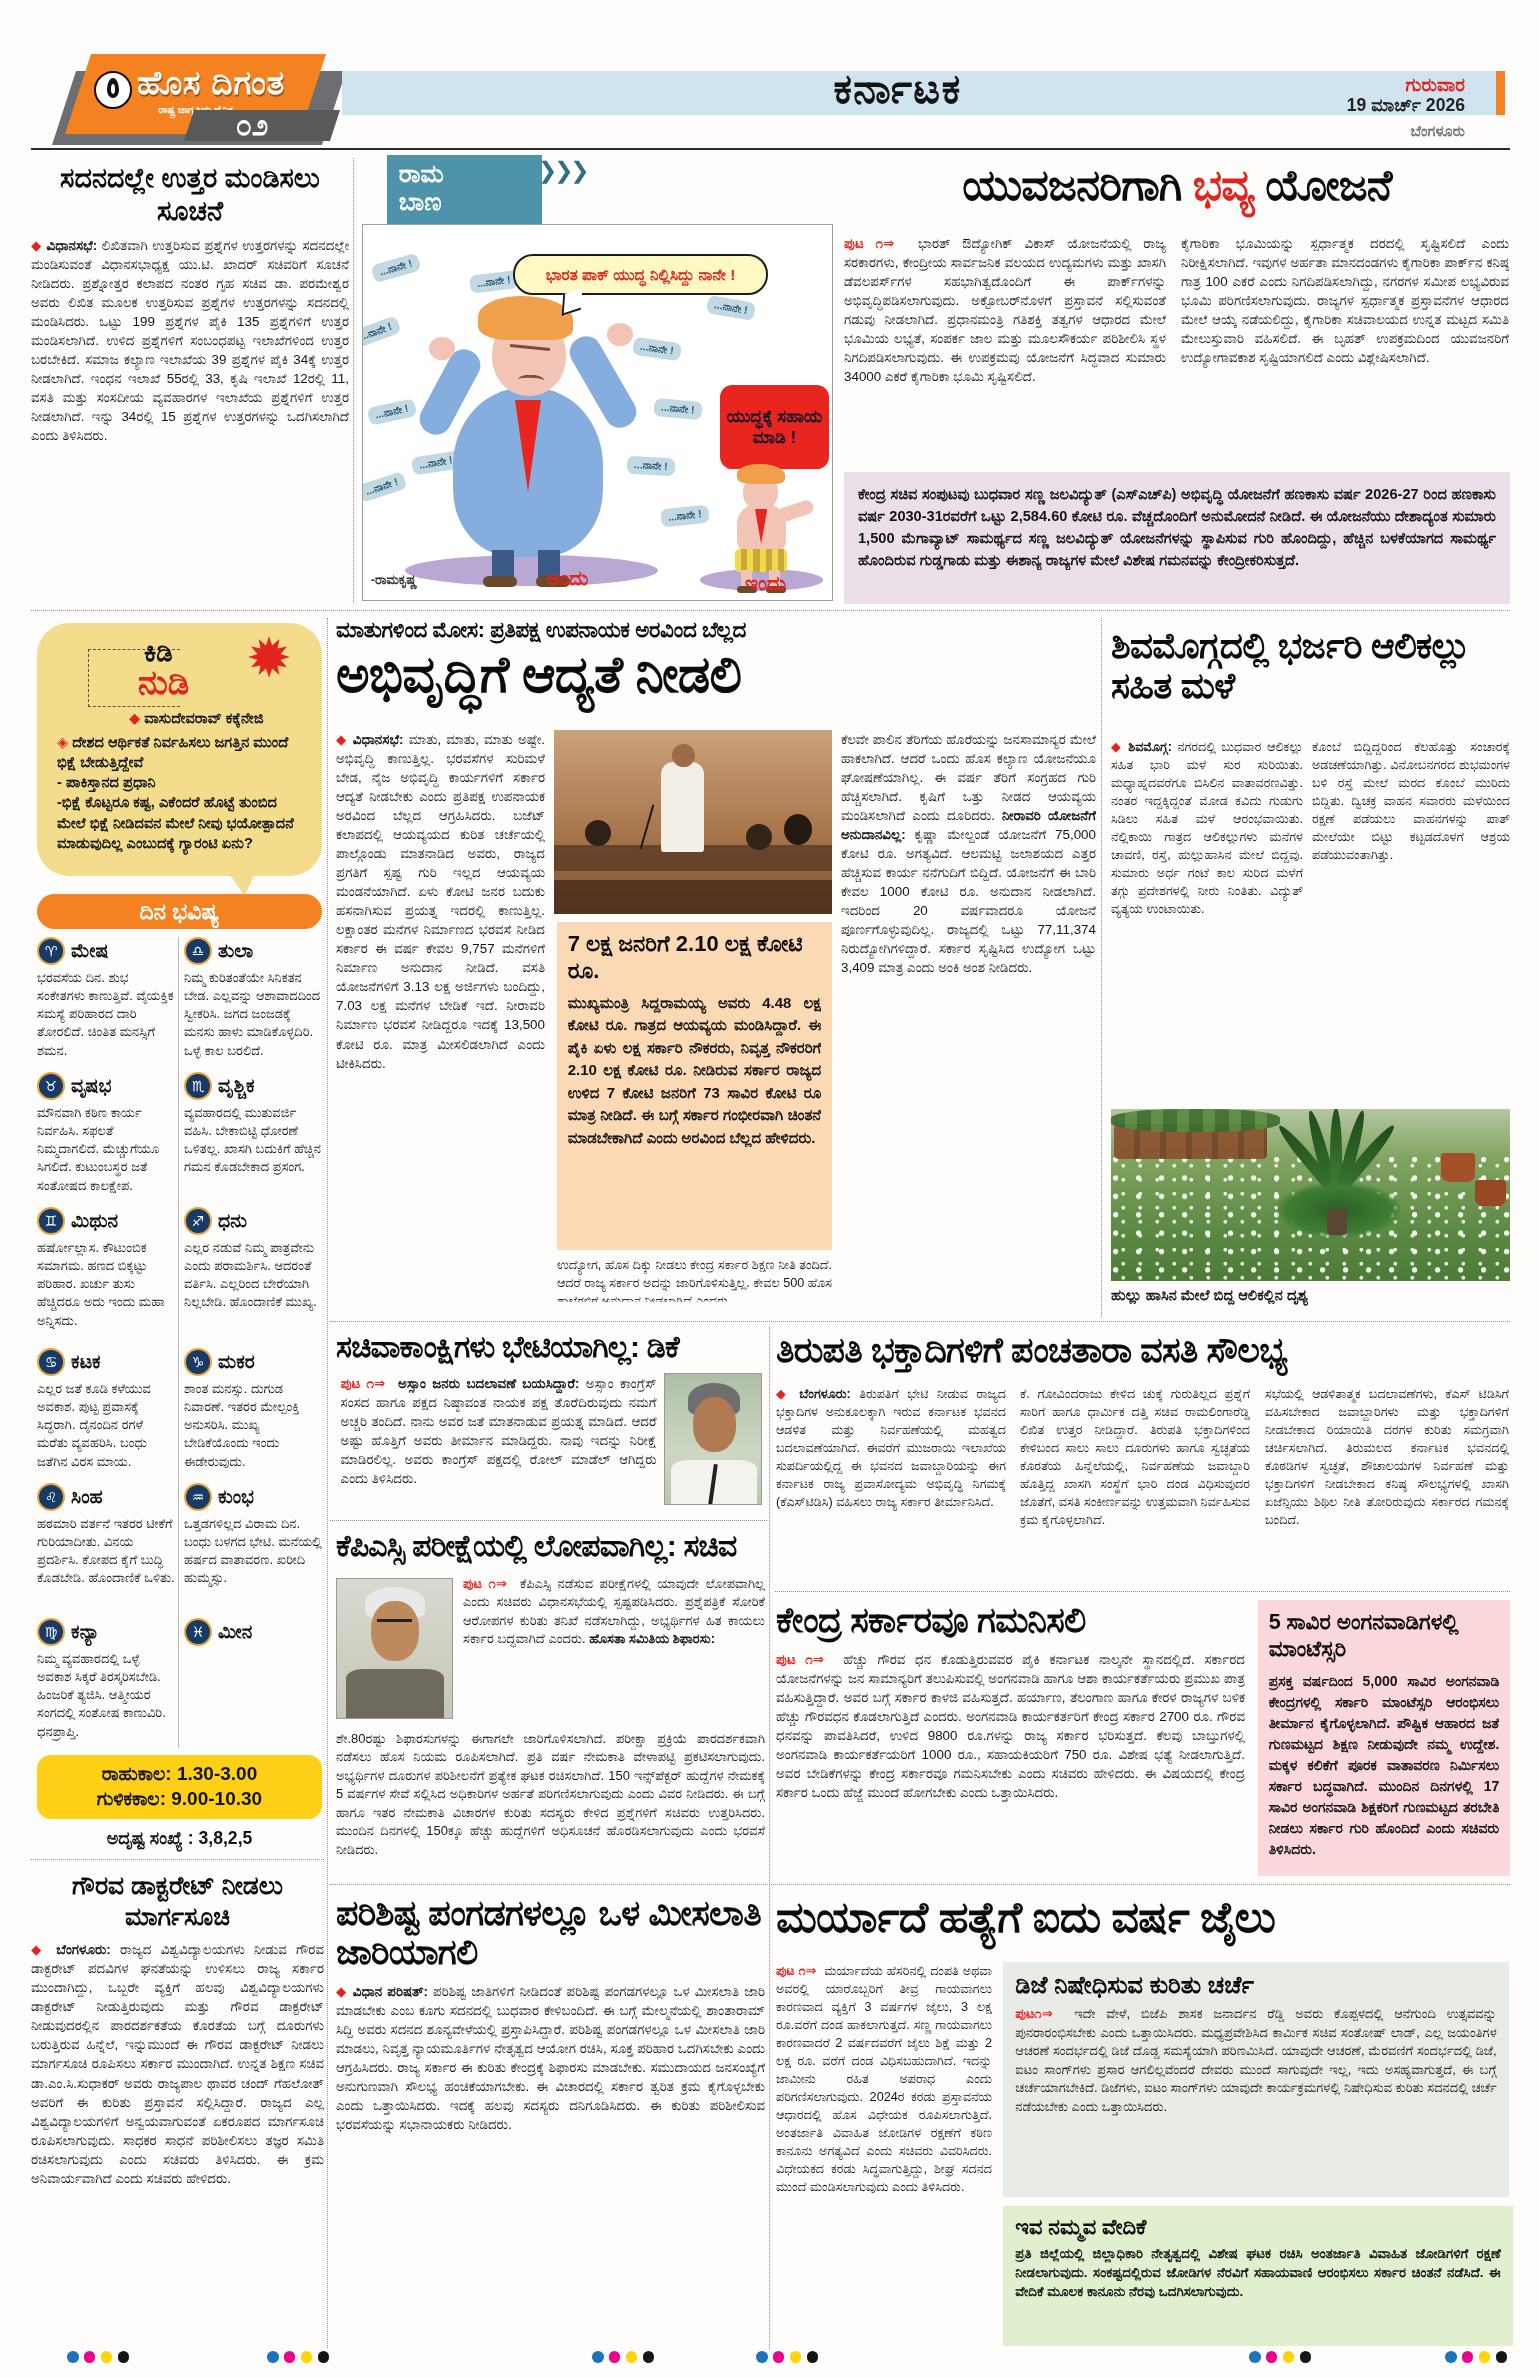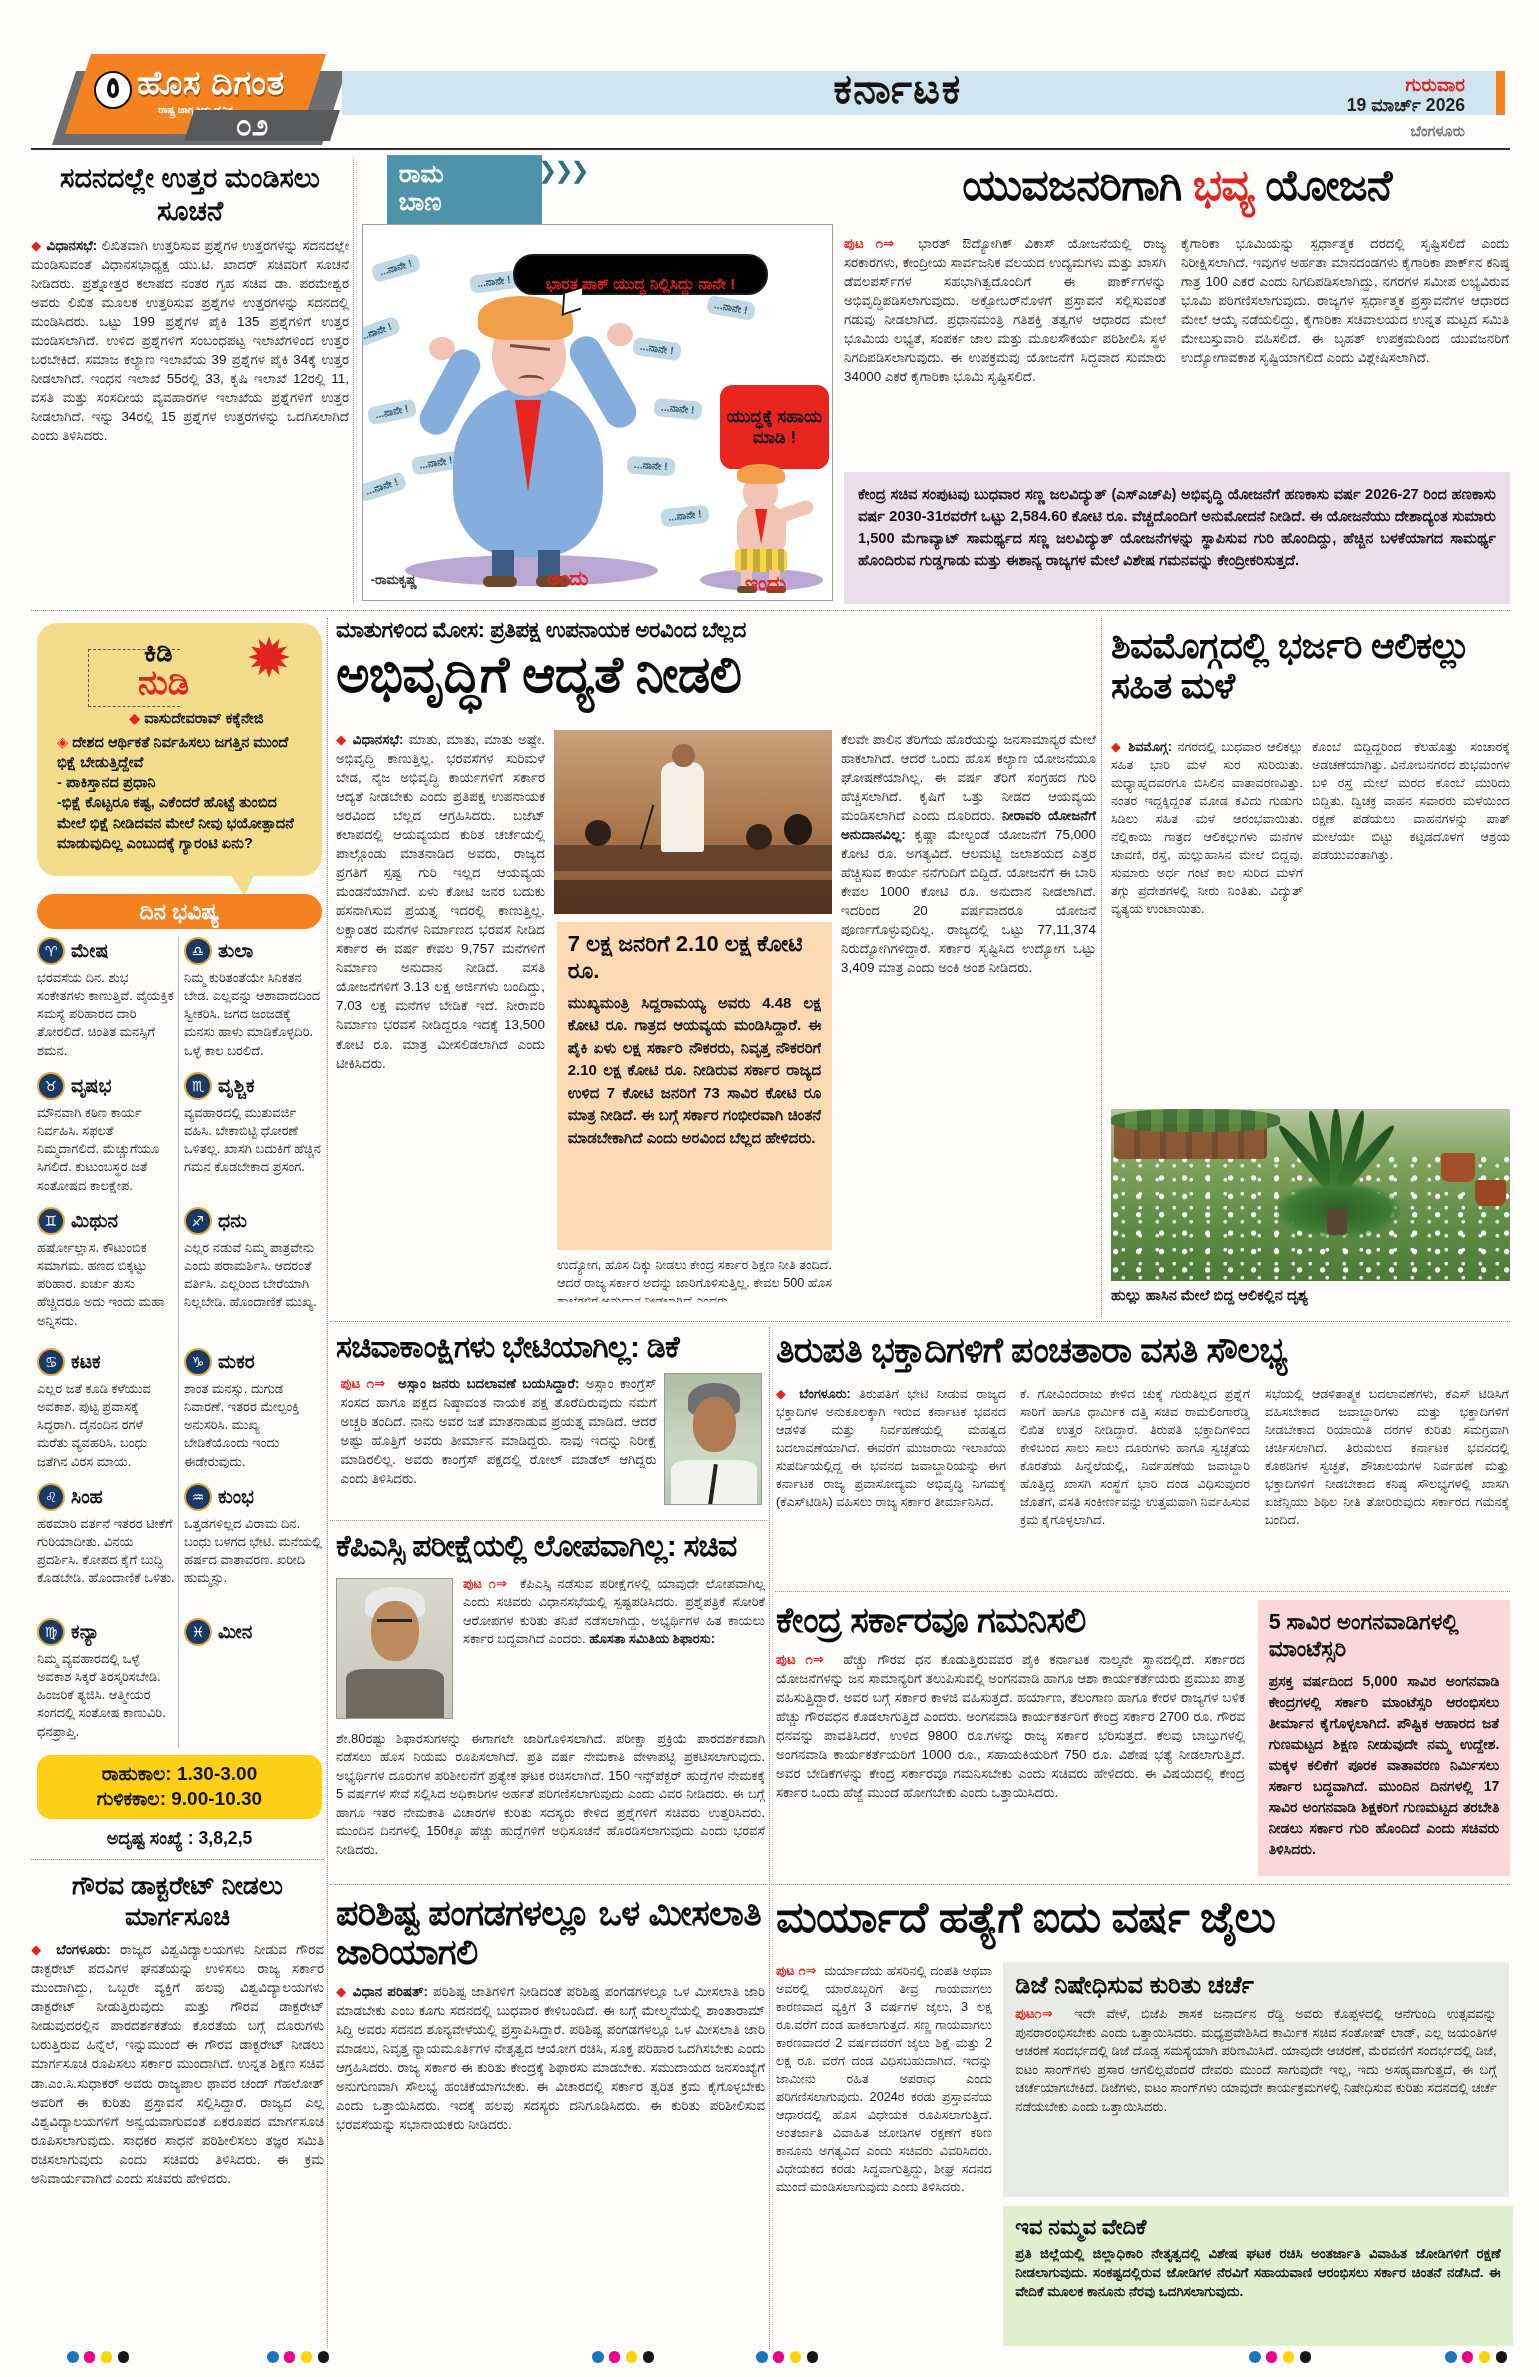--- a/index.html
+++ b/index.html
@@ -89,21 +89,21 @@
       <div class="abs" style="left:129px;top:90px;width:74px;height:81px;background:#f2c4b6;border-radius:48%"></div>
       <div class="abs" style="left:115px;top:71px;width:95px;height:44px;background:#f0a04a;border-radius:60% 70% 30% 40%"></div>
       <div class="abs" style="left:147px;top:121px;width:40px;height:0;border-top:3.1px solid #7c4a3a;transform:rotate(6deg)"></div>
       <div class="abs" style="left:155px;top:150px;width:26px;height:10.7px;border-bottom:3.1px solid #7c4a3a;border-radius:0 0 50% 50%;transform:rotate(182deg)"></div>
       <div class="abs" style="left:129px;top:325px;width:21.5px;height:29px;background:#3c5a86"></div>
       <div class="abs" style="left:175px;top:325px;width:21.5px;height:29px;background:#3c5a86"></div>
       <div class="abs" style="left:120px;top:351px;width:34px;height:10.7px;background:#6b4a2c;border-radius:6.1px"></div>
       <div class="abs" style="left:173px;top:351px;width:34px;height:10.7px;background:#6b4a2c;border-radius:6.1px"></div>
     </div>
 
-    <div class="abs" style="left:150px;top:29px;width:255px;height:41px;background:#000000;border:2.3px solid #1c1c1c;border-radius:20px;display:flex;align-items:flex-end;justify-content:center">
+    <div class="abs" style="left:150px;top:29px;width:255px;height:41px;background:#fef9c3;border:2.3px solid #1c1c1c;border-radius:20px;display:flex;align-items:center;justify-content:center">
       <span class="red b" style="font-size:15.3px;white-space:nowrap">ಭಾರತ ಪಾಕ್ ಯುದ್ಧ ನಿಲ್ಲಿಸಿದ್ದು ನಾನೇ !</span>
     </div>
     <div class="abs" style="left:199px;top:67px;width:20px;height:20px;background:#fff;border-left:2.3px solid #1c1c1c;border-bottom:2.3px solid #1c1c1c;transform:rotate(-18deg) skewX(-22deg)"></div>
 
     <div class="abs" style="left:357px;top:160px;width:109px;height:84px;background:#e8251f;border-radius:12.3px;display:flex;align-items:center;justify-content:center;text-align:center;padding:4.6px">
       <span style="color:#0f172a;font-weight:700;font-size:17px;line-height:1.25">ಯುದ್ಧಕ್ಕೆ ಸಹಾಯ ಮಾಡಿ !</span>
     </div>
     <div class="abs" style="left:388px;top:241px;width:17px;height:17px;background:#e8251f;transform:rotate(24deg) skewX(-20deg)"></div>
 
     <div class="abs" style="left:337px;top:244px;width:130px;height:123px">
@@ -136,21 +136,21 @@
   <div class="abs body" style="left:337px;top:78px;width:328px;height:230px">
     <span>ಕೈಗಾರಿಕಾ ಭೂಮಿಯನ್ನು ಸ್ಪರ್ಧಾತ್ಮಕ ದರದಲ್ಲಿ ಸೃಷ್ಟಿಸಲಿದೆ ಎಂದು ನಿರೀಕ್ಷಿಸಲಾಗಿದೆ. ಇವುಗಳ ಅರ್ಹತಾ ಮಾನದಂಡಗಳು ಕೈಗಾರಿಕಾ ಪಾರ್ಕ್‌ನ ಕನಿಷ್ಠ ಗಾತ್ರ 100 ಎಕರೆ ಎಂದು ನಿಗದಿಪಡಿಸಲಾಗಿದ್ದು, ನಗರಗಳ ಸಮೀಪ ಲಭ್ಯವಿರುವ ಭೂಮಿ ಪರಿಗಣಿಸಲಾಗುವುದು. ರಾಜ್ಯಗಳ ಸ್ಪರ್ಧಾತ್ಮಕ ಪ್ರಸ್ತಾವನೆಗಳ ಆಧಾರದ ಮೇಲೆ ಆಯ್ಕೆ ನಡೆಯಲಿದ್ದು, ಕೈಗಾರಿಕಾ ಸಚಿವಾಲಯದ ಉನ್ನತ ಮಟ್ಟದ ಸಮಿತಿ ಮೇಲುಸ್ತುವಾರಿ ವಹಿಸಲಿದೆ. ಈ ಬೃಹತ್ ಉಪಕ್ರಮದಿಂದ ಯುವಜನರಿಗೆ ಉದ್ಯೋಗಾವಕಾಶ ಸೃಷ್ಟಿಯಾಗಲಿದೆ ಎಂದು ವಿಶ್ಲೇಷಿಸಲಾಗಿದೆ.</span>
   </div>
   <div class="abs" style="left:0;top:316px;width:666px;height:132px;background:#eadfe9;padding:7.7px 14px">
     <div class="body b" style="font-size:14.6px;line-height:1.5;margin-top:4.6px;height:86px">ಕೇಂದ್ರ ಸಚಿವ ಸಂಪುಟವು ಬುಧವಾರ ಸಣ್ಣ ಜಲವಿದ್ಯುತ್ (ಎಸ್‌ಎಚ್‌ಪಿ) ಅಭಿವೃದ್ಧಿ ಯೋಜನೆಗೆ ಹಣಕಾಸು ವರ್ಷ 2026-27 ರಿಂದ ಹಣಕಾಸು ವರ್ಷ 2030-31ರವರೆಗೆ ಒಟ್ಟು 2,584.60 ಕೋಟಿ ರೂ. ವೆಚ್ಚದೊಂದಿಗೆ ಅನುಮೋದನೆ ನೀಡಿದೆ. ಈ ಯೋಜನೆಯು ದೇಶಾದ್ಯಂತ ಸುಮಾರು 1,500 ಮೆಗಾವ್ಯಾಟ್ ಸಾಮರ್ಥ್ಯದ ಸಣ್ಣ ಜಲವಿದ್ಯುತ್ ಯೋಜನೆಗಳನ್ನು ಸ್ಥಾಪಿಸುವ ಗುರಿ ಹೊಂದಿದ್ದು, ಹೆಚ್ಚಿನ ಬಳಕೆಯಾಗದ ಸಾಮರ್ಥ್ಯ ಹೊಂದಿರುವ ಗುಡ್ಡಗಾಡು ಮತ್ತು ಈಶಾನ್ಯ ರಾಜ್ಯಗಳ ಮೇಲೆ ವಿಶೇಷ ಗಮನವನ್ನು ಕೇಂದ್ರೀಕರಿಸುತ್ತದೆ.</div>
   </div>
 </div>
 
 <div class="abs doth" style="left:31px;top:610px;width:1479px;height:0"></div>
 
-<div class="abs" style="left:37px;top:623px;width:285px;height:253px;background:#f3dd8d;border-radius:20px">
+<div class="abs" style="left:37px;top:623px;width:285px;height:253px;background:#f3dd8d;border-radius:32px">
   <div class="abs" style="left:51px;top:26px;width:92px;height:58px;border-left:1.5px dashed #555;border-top:1.5px dashed #555;border-bottom:1.5px dashed #555"></div>
   <div class="abs b" style="left:107px;top:14px;font-size:26px;color:#111">ಕಿಡಿ</div>
   <div class="abs b red" style="left:101px;top:40px;font-size:34px">ನುಡಿ</div>
   <div class="abs red" style="left:209px;top:7.7px;font-size:55px;line-height:1">✹</div>
   <div class="abs b" style="left:92px;top:86px;font-size:14.6px"><span class="red">◆ </span><span>ವಾಸುದೇವರಾವ್ ಕಕ್ಕೆನೇಜಿ</span></div>
   <div class="abs" style="left:20px;top:109px;width:247px;height:137px;font-size:14.6px;line-height:1.38;font-weight:700;overflow:hidden">
     <span class="red">◈ </span><span>ದೇಶದ ಆರ್ಥಿಕತೆ ನಿರ್ವಹಿಸಲು ಜಗತ್ತಿನ ಮುಂದೆ ಭಿಕ್ಷೆ ಬೇಡುತ್ತಿದ್ದೇವೆ</span><br>
     <span>- ಪಾಕಿಸ್ತಾನದ ಪ್ರಧಾನಿ</span><br>
     <span>-ಭಿಕ್ಷೆ ಕೊಟ್ಟರೂ ಕಷ್ಟ, ಎಕೆಂದರೆ ಹೊಟ್ಟೆ ತುಂಬಿದ ಮೇಲೆ ಭಿಕ್ಷೆ ನೀಡಿದವನ ಮೇಲೆ ನೀವು ಭಯೋತ್ಪಾದನೆ ಮಾಡುವುದಿಲ್ಲ ಎಂಬುದಕ್ಕೆ ಗ್ಯಾರಂಟಿ ಏನು?</span>
   </div>

